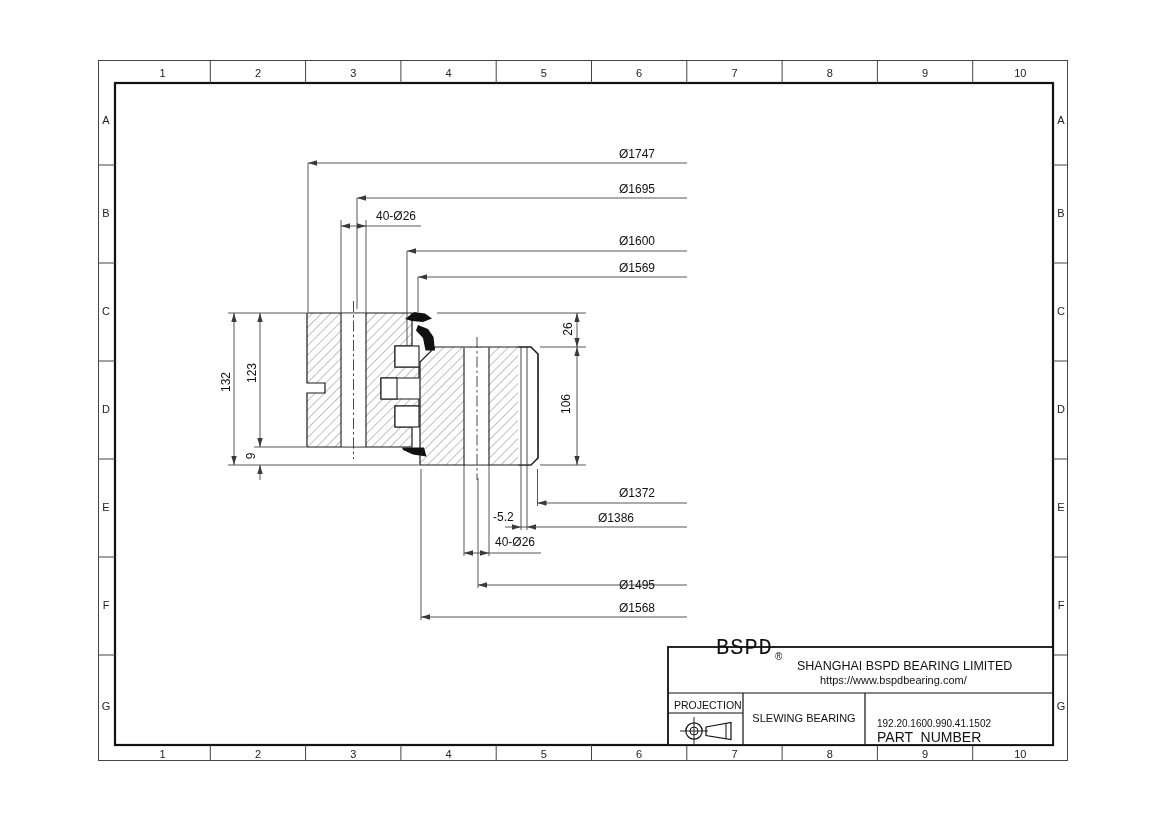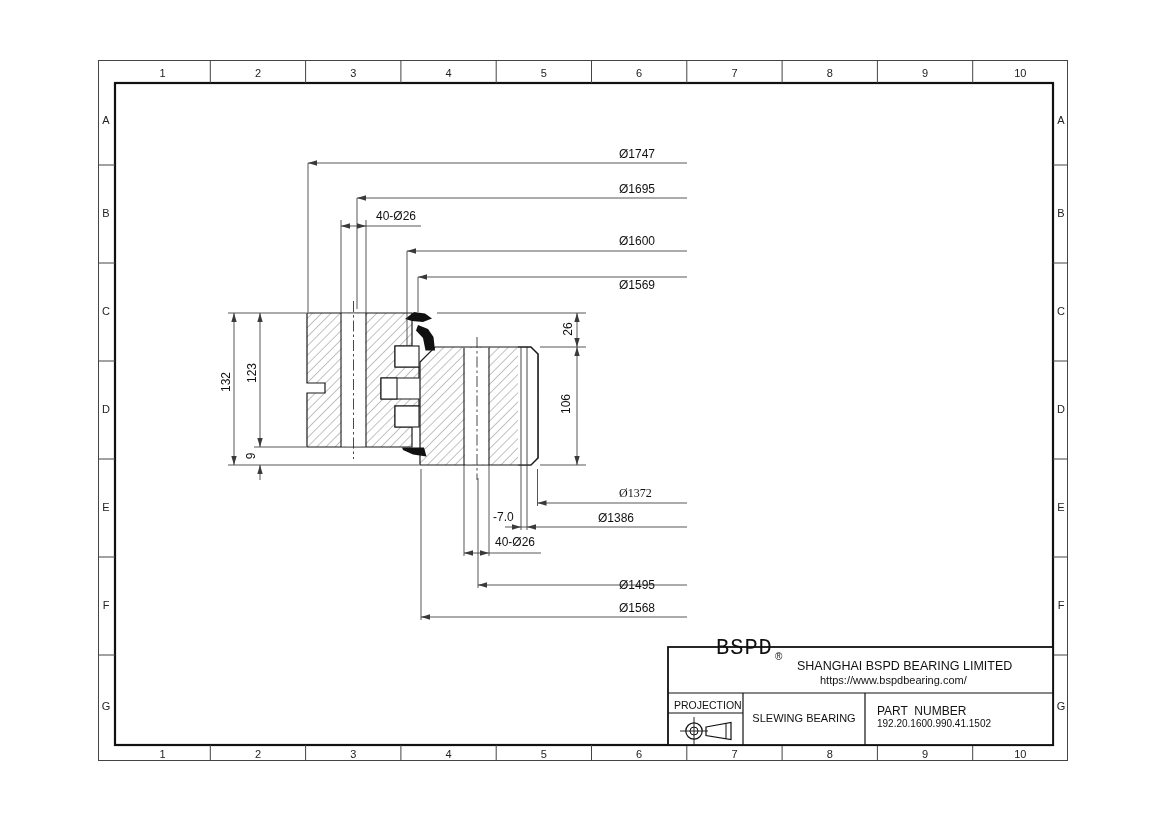--- a/index.html
+++ b/index.html
@@ -12,21 +12,21 @@
             text-align:center;line-height:14px;}
   .row-lab{position:absolute;width:14px;height:14px;font-size:11px;color:#222;
            text-align:center;line-height:14px;}
   .tb-text{position:absolute;color:#111;}
   #logo{left:716px;top:636px;font-size:22px;letter-spacing:1px;font-family:Liberation Mono, monospace;}
   #logo-reg{left:775px;top:651px;font-size:10px;}
   #company{left:797px;top:659px;font-size:12.5px;}
   #website{left:820px;top:674px;font-size:11px;}
   #projection-label{left:674px;top:699px;font-size:10.5px;}
   #product-type{left:743px;top:712px;width:122px;font-size:11px;text-align:center;}
-  #part-number-label{left:877px;top:704px;font-size:12px;white-space:pre;}
+  #part-number-label{left:877px;top:729px;font-size:14px;white-space:pre;}
   #part-number{left:877px;top:718px;font-size:10px;white-space:pre;}
 </style>
 </head>
 <body>
 
 <div id="sheet">
 
 <svg id="drawing-svg" width="1170" height="827" viewBox="0 0 1170 827">
   <defs>
     <pattern id="hatch" width="6.5" height="6.5" patternUnits="userSpaceOnUse" patternTransform="rotate(-45)">
@@ -188,23 +188,23 @@
       <path d="M706,727 L731,722.5 L731,739.5 L706,735.5 Z" stroke-width="1.2"></path>
       <line x1="726" y1="723.3" x2="726" y2="738.8" stroke-width="1"></line>
     </g>
   </g>
 </svg>
 
 <div class="lbl" style="left:619px;top:147px;">Ø1747</div>
 <div class="lbl" style="left:619px;top:182px;">Ø1695</div>
 <div class="lbl" style="left:376px;top:209px;">40-Ø26</div>
 <div class="lbl" style="left:619px;top:234px;">Ø1600</div>
-<div class="lbl" style="left:619px;top:278px;">Ø1569</div>
-<div class="lbl" style="left:619px;top:486px;font-family:Liberation Serif, serif;">Ø1372</div>
-<div class="lbl" style="left:493px;top:510px;">-7.0</div>
+<div class="lbl" style="left:619px;top:261px;">Ø1569</div>
+<div class="lbl" style="left:619px;top:486px;">Ø1372</div>
+<div class="lbl" style="left:493px;top:510px;">-5.2</div>
 <div class="lbl" style="left:598px;top:511px;">Ø1386</div>
 <div class="lbl" style="left:495px;top:535px;">40-Ø26</div>
 <div class="lbl" style="left:619px;top:568px;margin-top:10px;">Ø1495</div>
 <div class="lbl" style="left:619px;top:601px;text-align:center;">Ø1568</div>
 <div class="lbl rot" style="left:556px;top:322px;width:24px;">26</div>
 <div class="lbl rot" style="left:551px;top:397px;width:30px;">106</div>
 <div class="lbl rot" style="left:211px;top:375px;width:30px;">132</div>
 <div class="lbl rot" style="left:237px;top:366px;width:30px;">123</div>
 <div class="lbl rot" style="left:243px;top:449px;width:16px;">9</div>
 

